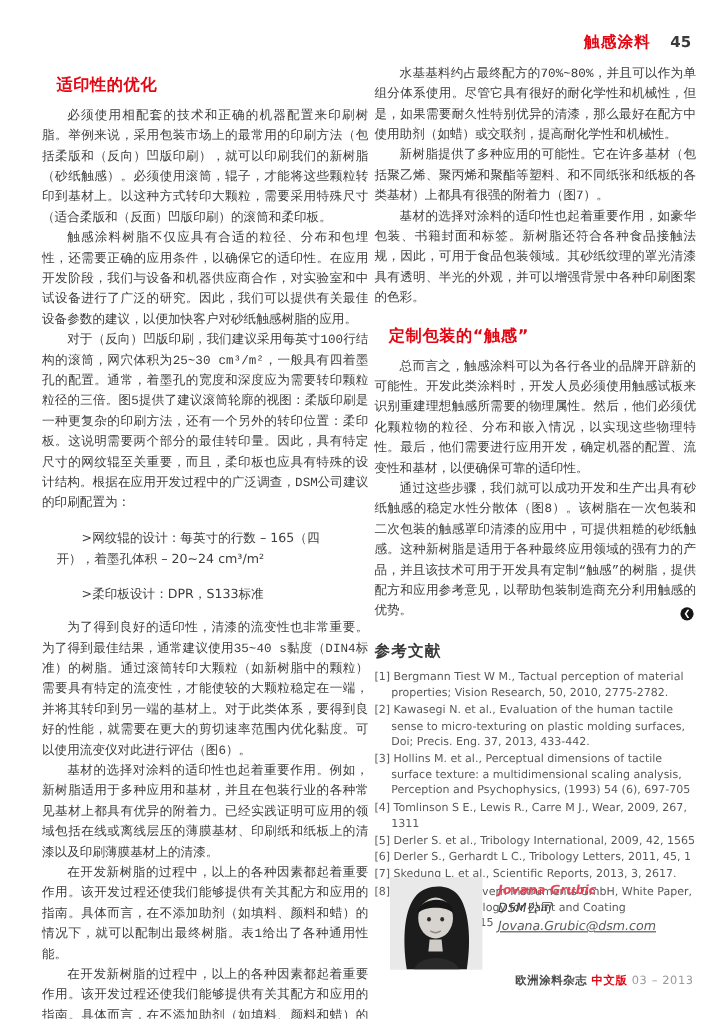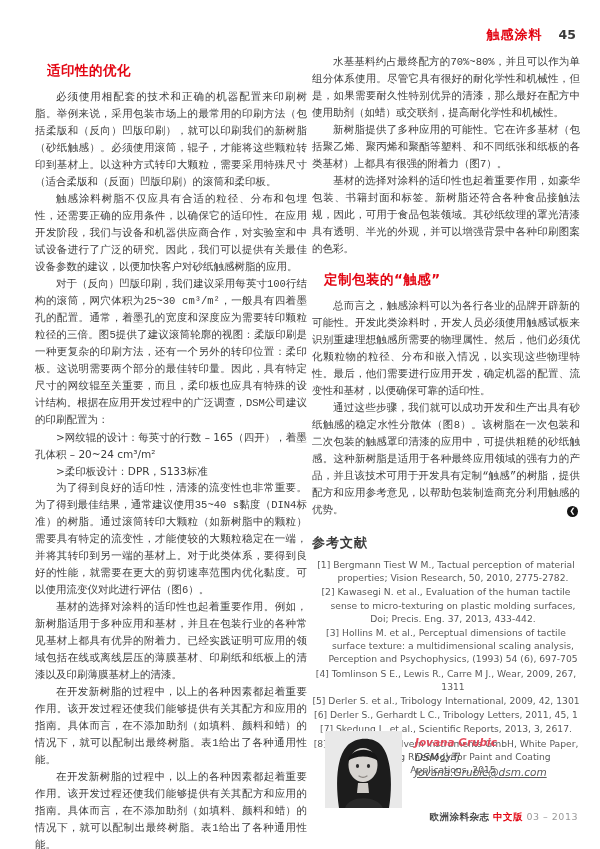--- a/index.html
+++ b/index.html
@@ -16,30 +16,30 @@
   .header .num{color:#3a3a3a;font-weight:bold;font-size:12.5px;}
 
   
   .col{position:absolute;}
   .col-left{left:35px;top:62px;width:272px;}
   .col-right{left:312px;top:54px;width:268px;}
 
   h2.red{color:#e30613;font-size:13.5px;font-weight:bold;margin:0 0 9px 12px;letter-spacing:0.5px;}
   h2.red.mt{margin-top:13px;}
   p.body{font-size:10.5px;line-height:17px;color:#3d3d3d;text-align:justify;text-indent:2em;margin:0;font-family:Liberation Mono, monospace;}
-  p.bullet{font-size:10.5px;line-height:17px;color:#3d3d3d;text-align:left;text-indent:2em;margin:0;}
+  p.bullet{font-size:10.5px;line-height:17px;color:#3d3d3d;text-align:left;text-indent:2em;margin:12px;}
 
   .rel{position:relative;}
   .endmark{
     position:absolute;right:2px;bottom:2px;width:11px;height:11px;border-radius:50%;
     background:#151515;color:#fff;font-size:7px;line-height:11px;text-align:center;font-weight:bold;
   }
 
   .refs-heading{font-size:13px;font-weight:bold;color:#3a3a3a;margin:15px 0 6px 0;letter-spacing:1px;}
-  .ref-item{font-size:9.2px;line-height:13.2px;color:#595959;padding-left:14px;text-indent:-14px;margin:0 0 1px 0;text-align:center;}
+  .ref-item{font-size:9.2px;line-height:13.2px;color:#595959;padding-left:14px;text-indent:-14px;margin:0 0 1px 0;text-align:left;}
 
   
   .author{position:absolute;left:325px;top:731px;display:flex;gap:13px;align-items:flex-start;}
   .author-photo{width:77px;height:77px;display:block;background:#ececec;}
   .author-meta{padding-top:4px;font-style:italic;}
   .author-name{color:#e4495b;font-weight:bold;font-size:10.5px;line-height:15px;}
   .author-company{font-size:10.5px;color:#3d3d3d;line-height:15px;}
   .author-email{font-size:10.5px;color:#5a5a5a;line-height:15px;text-decoration:underline;cursor:pointer;}
 
   
@@ -82,21 +82,21 @@
     <div class="rel">
       <p class="body">通过这些步骤，我们就可以成功开发和生产出具有砂纸触感的稳定水性分散体（图8）。该树脂在一次包装和二次包装的触感罩印清漆的应用中，可提供粗糙的砂纸触感。这种新树脂是适用于各种最终应用领域的强有力的产品，并且该技术可用于开发具有定制“触感”的树脂，提供配方和应用参考意见，以帮助包装制造商充分利用触感的优势。</p>
       <span class="endmark">❮</span>
     </div>
 
     <div class="refs-heading">参考文献</div>
     <p class="ref-item">[1] Bergmann Tiest W M., Tactual perception of material properties; Vision Research, 50, 2010, 2775-2782.</p>
     <p class="ref-item">[2] Kawasegi N. et al., Evaluation of the human tactile sense to micro-texturing on plastic molding surfaces, Doi; Precis. Eng. 37, 2013, 433-442.</p>
     <p class="ref-item">[3] Hollins M. et al., Perceptual dimensions of tactile surface texture: a multidimensional scaling analysis, Perception and Psychophysics, (1993) 54 (6), 697-705</p>
     <p class="ref-item">[4] Tomlinson S E., Lewis R., Carre M J., Wear, 2009, 267, 1311</p>
-    <p class="ref-item">[5] Derler S. et al., Tribology International, 2009, 42, 1301</p>
+    <p class="ref-item">[5] Derler S. et al., Tribology International, 2009, 42, 1565</p>
     <p class="ref-item">[6] Derler S., Gerhardt L C., Tribology Letters, 2011, 45, 1</p>
     <p class="ref-item">[7] Skedung L. et al., Scientific Reports, 2013, 3, 2617.</p>
     <p class="ref-item">[8] Remmler T., Malvern Instruments GmbH,  White Paper, Optimizing Rheology for Paint and Coating Applications, 2015</p>
   </div>
 
   <div class="author">
     <svg class="author-photo" viewBox="0 0 77 77" xmlns="http://www.w3.org/2000/svg" aria-hidden="true">
       <rect width="77" height="77" fill="#e9e9e9"></rect>
 
       <path d="M14 77 C10 50 12 26 22 15 C30 6 48 5 56 14 C66 25 68 52 64 77 Z" fill="#1c1c1c"></path>

